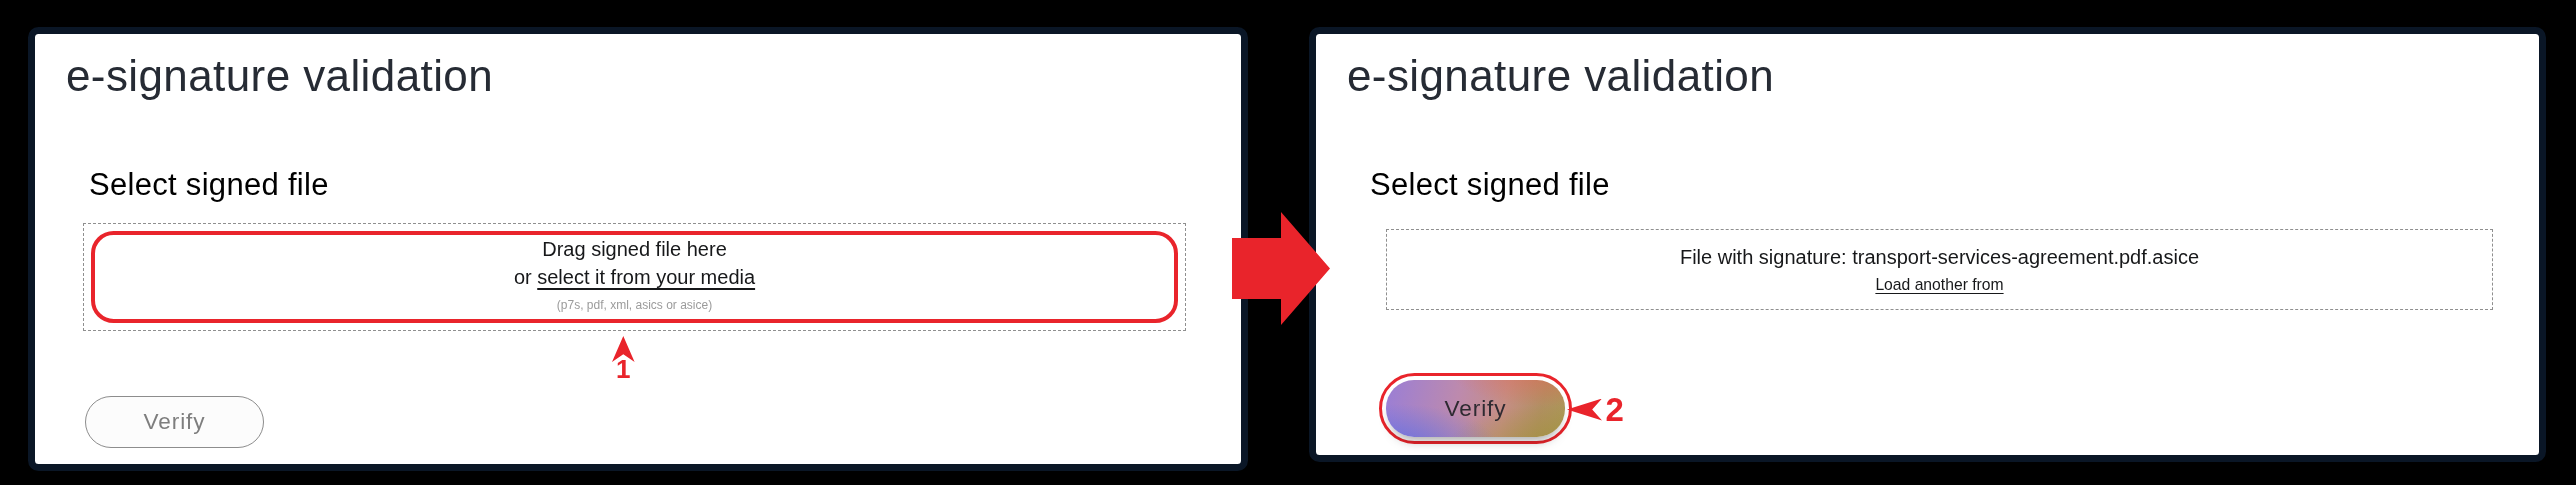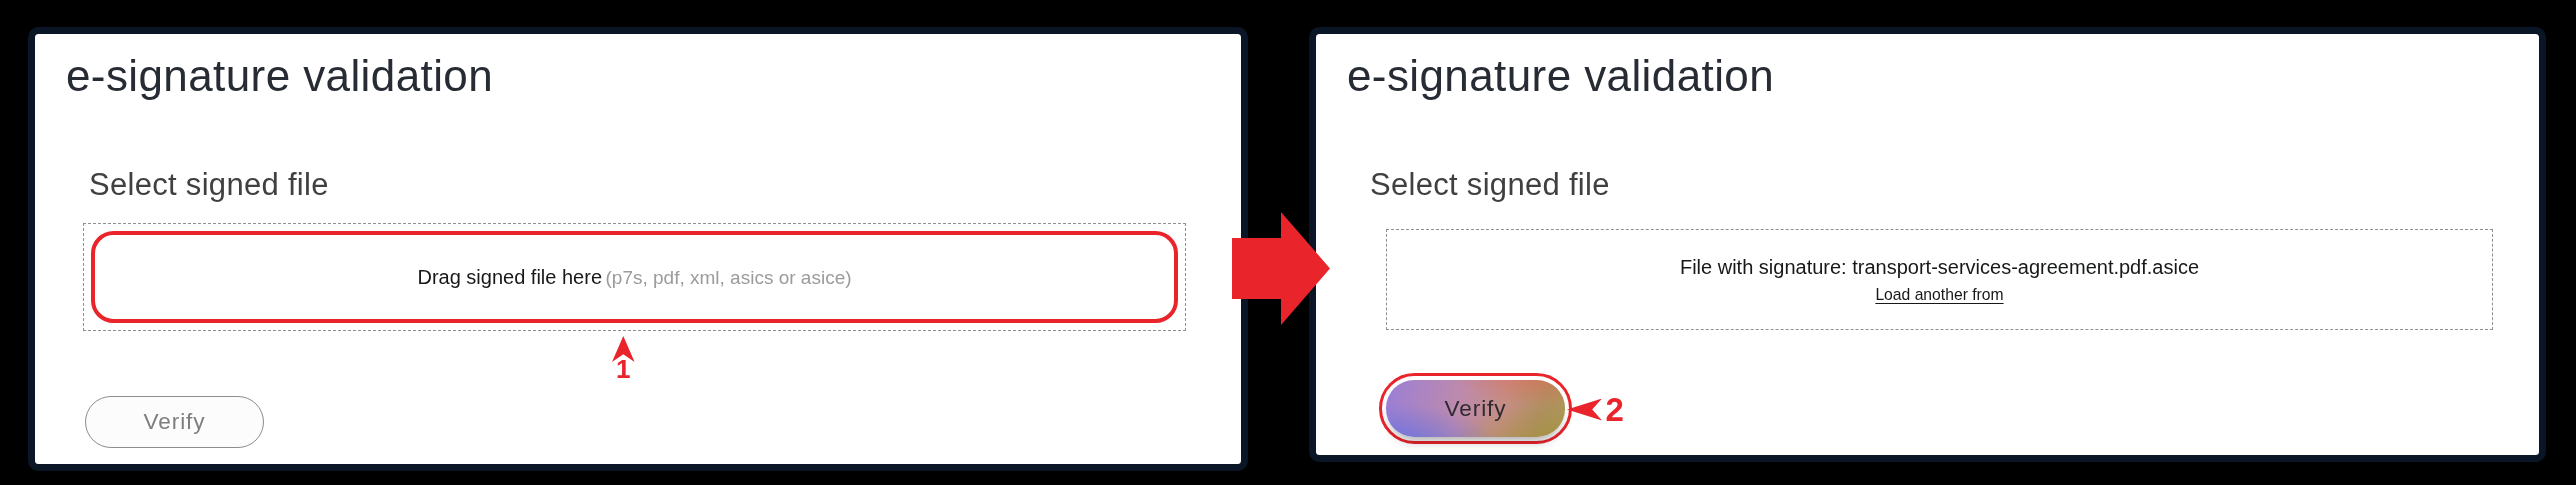--- a/index.html
+++ b/index.html
@@ -18,45 +18,45 @@
   .panel--left{left:28px;width:1220px;height:444px;}
   .panel--right{left:1309px;width:1237px;height:435px;}
 
   .page-title{
     position:absolute;left:31px;top:15.7px;margin:0;
     font-size:44px;line-height:52px;font-weight:500;color:#262b34;
     letter-spacing:0.4px;
   }
   .section-heading{
     position:absolute;left:54px;top:132px;margin:0;
-    font-size:31px;line-height:37px;font-weight:500;color:#404040;
+    font-size:31px;line-height:37px;font-weight:500;color:#000000;
     letter-spacing:0.3px;
   }
 
   
   .dropzone-outer{
     position:absolute;left:48px;top:189px;width:1103px;height:108px;
     border:1.7px dashed #8f8f8f;box-sizing:border-box;padding:7px;
   }
   .dropzone-red{
     width:100%;height:100%;box-sizing:border-box;
     border:4.4px solid #e9242b;border-radius:22.6px;
-    display:flex;flex-direction:row;align-items:center;justify-content:center;
+    display:flex;flex-direction:column;align-items:center;justify-content:center;
     gap:3.5px;text-align:center;
   }
   .dz-line1,.dz-line2{font-size:20px;line-height:24.4px;color:#17181a;font-weight:500;}
   .media-link{
     color:#17181a;text-decoration:underline;
     text-underline-offset:4.4px;text-decoration-thickness:1.7px;cursor:pointer;
   }
-  .dz-hint{font-size:19px;line-height:22.6px;color:#9b9b9b;margin-top:1.7px;}
+  .dz-hint{font-size:12px;line-height:22.6px;color:#9b9b9b;margin-top:1.7px;}
 
   
   .filebox{
-    position:absolute;left:70px;top:195px;width:1107px;height:101px;
+    position:absolute;left:70px;top:195px;width:1107px;height:81px;
     border:1.7px dashed #8f8f8f;box-sizing:border-box;
     display:flex;flex-direction:column;align-items:center;justify-content:center;
     gap:7.8px;text-align:center;
   }
   .file-label{font-size:20px;line-height:22.6px;color:#17181a;font-weight:500;}
   .reload-link{
     font-size:15.7px;line-height:17.4px;color:#17181a;font-weight:500;
     text-decoration:underline;text-underline-offset:2.6px;cursor:pointer;
   }
 
@@ -116,20 +116,21 @@
 
 <div class="stage">
 
   <section class="panel panel--left">
     <h1 class="page-title">e-signature validation</h1>
     <h2 class="section-heading">Select signed file</h2>
 
     <div class="dropzone-outer">
       <div class="dropzone-red">
         <div class="dz-line1">Drag signed file here</div>
+        <div class="dz-line2"><span>or </span><a class="media-link">select it from your media</a></div>
         <div class="dz-hint">(p7s, pdf, xml, asics or asice)</div>
       </div>
     </div>
 
     <div class="ann ann-1">
       <div class="up-arrow"></div>
       <div class="ann-num">1</div>
     </div>
 
     <button class="verify-btn verify-btn--idle">Verify</button>

